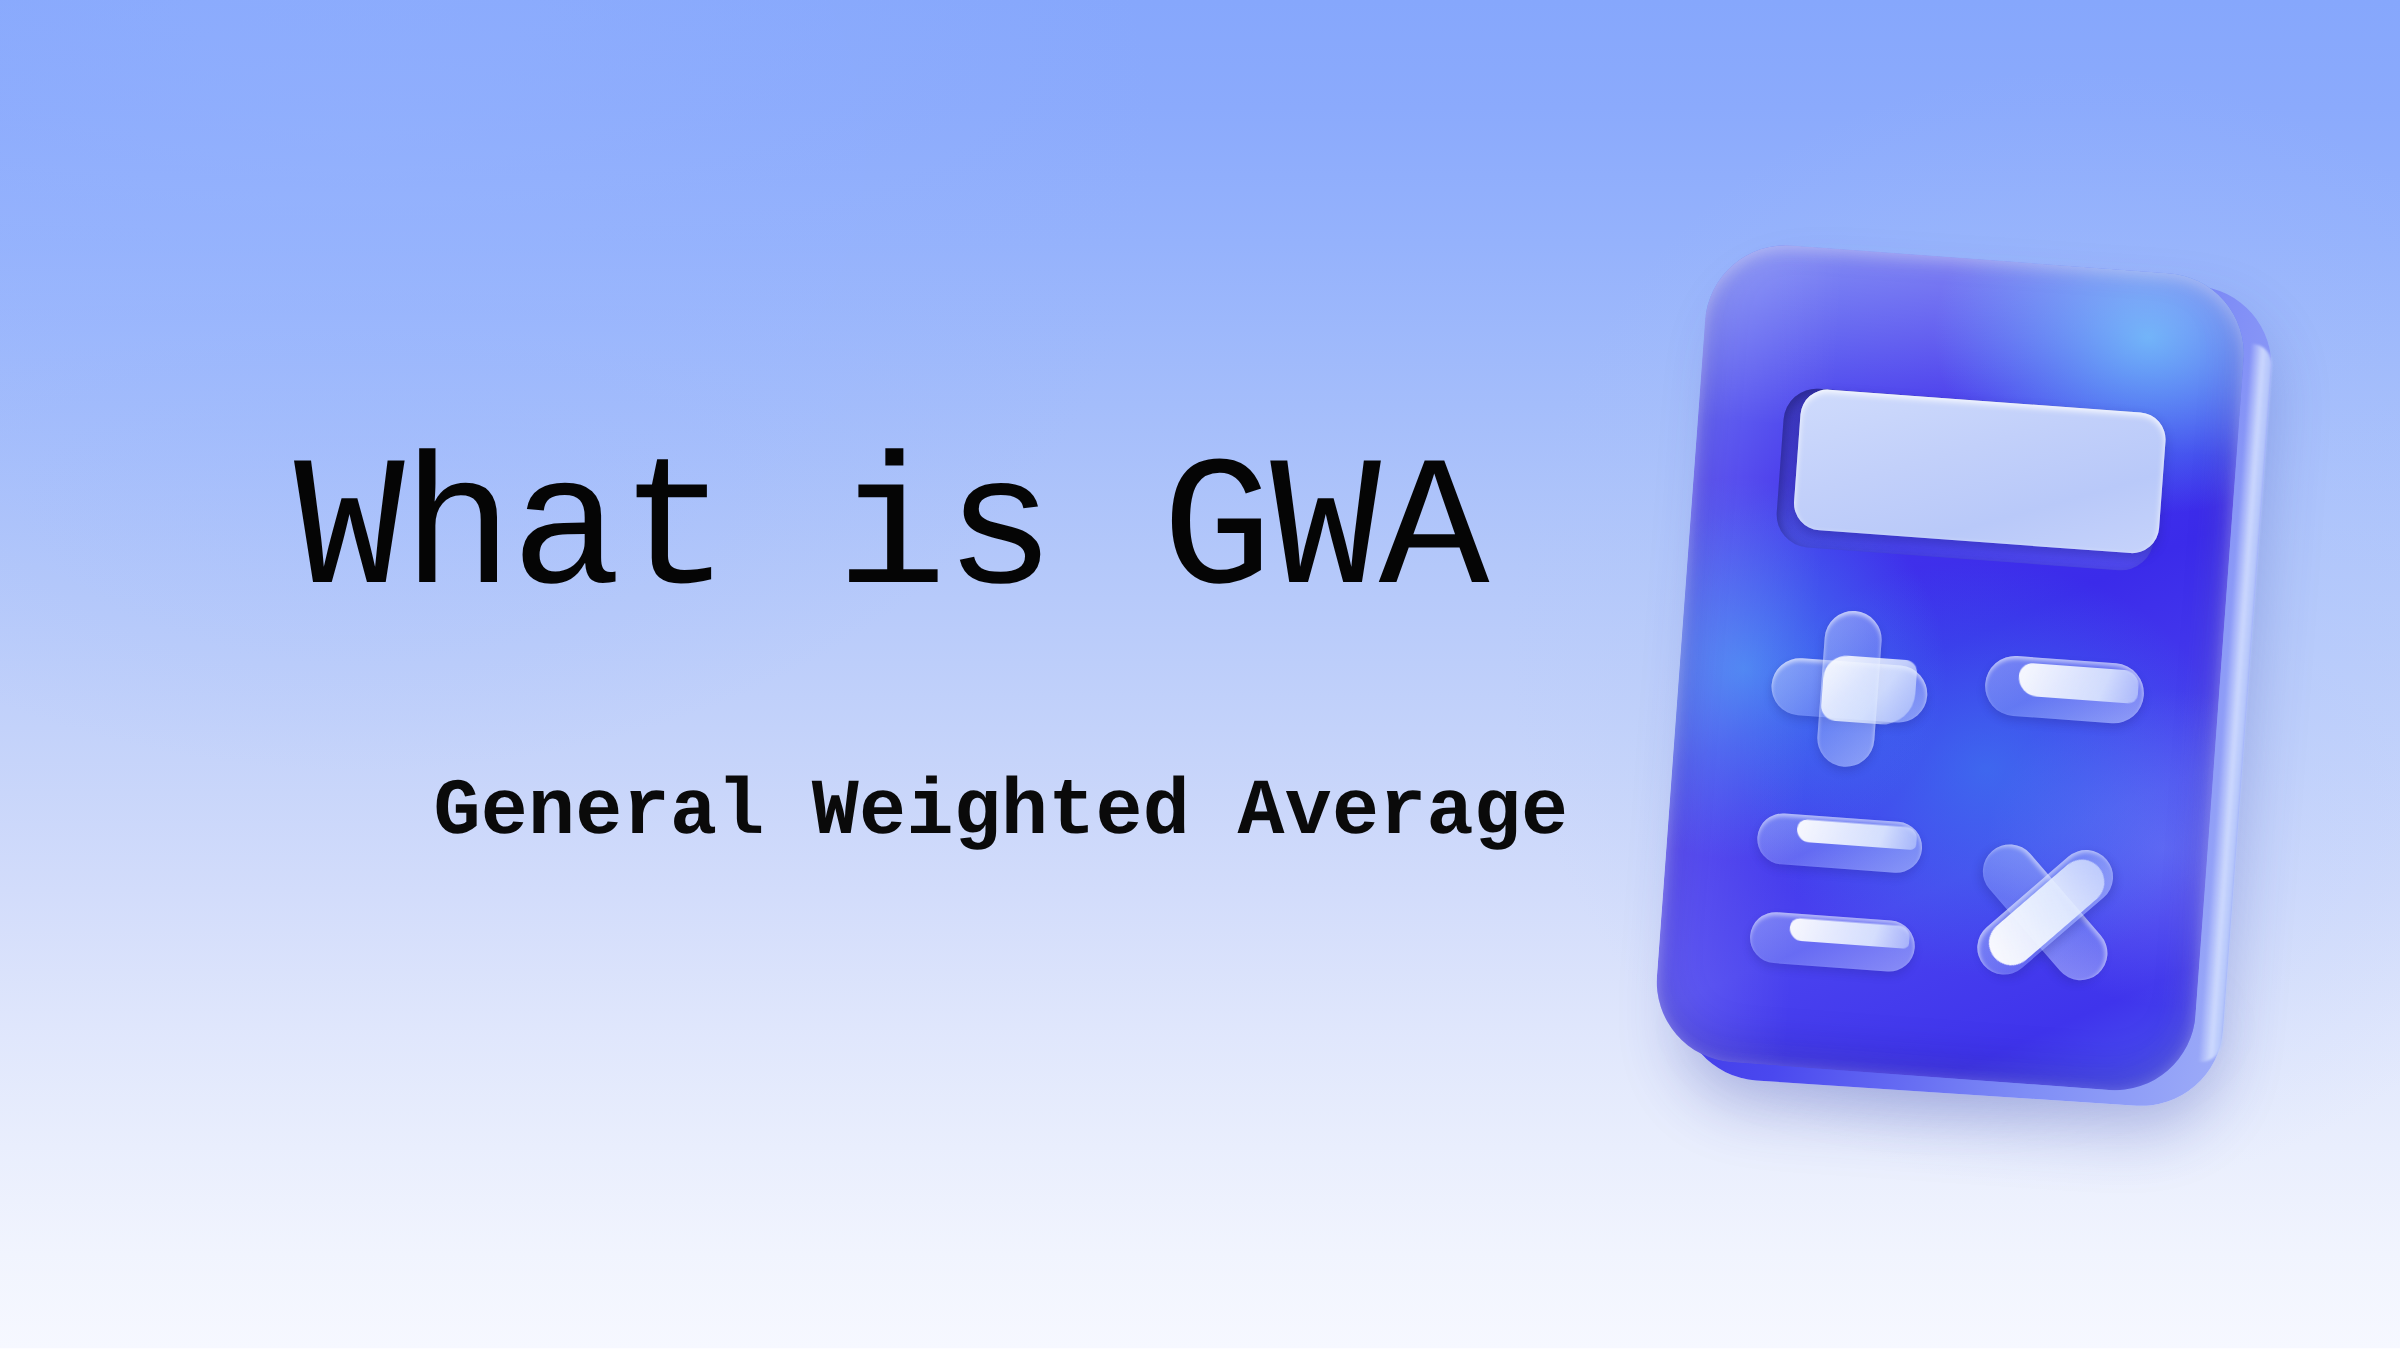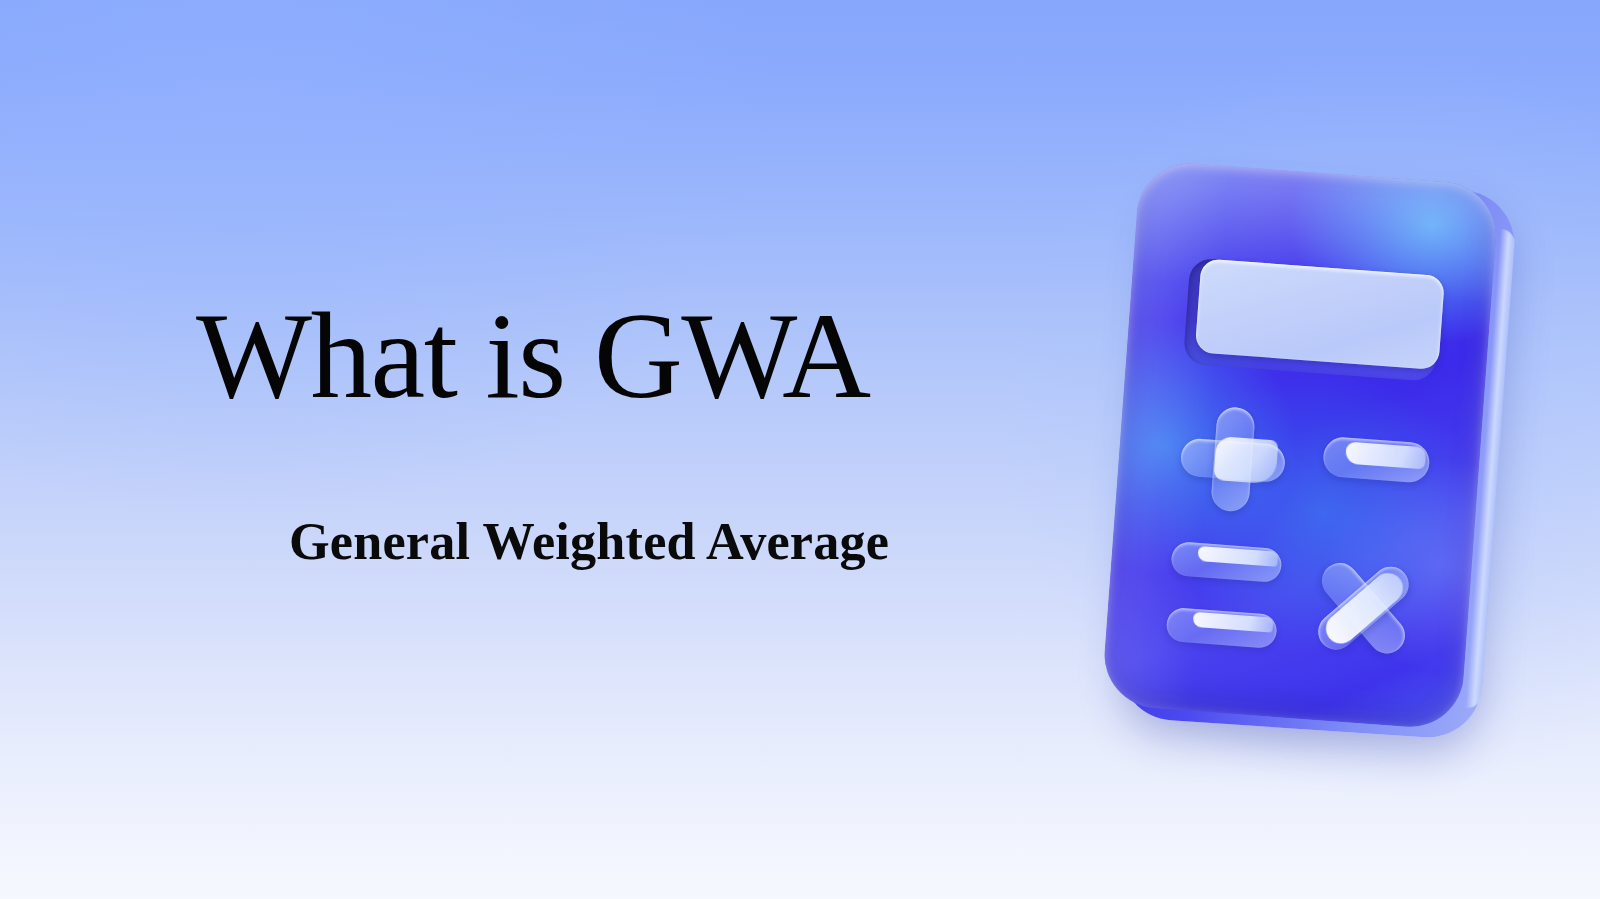--- a/index.html
+++ b/index.html
@@ -5,21 +5,21 @@
   html, body {
     margin: 0;
     padding: 0;
     background: #ffffff;
   }
   .canvas {
     position: relative;
     width: 1600px;
     height: 899px;
     overflow: hidden;
-    font-family: Liberation Serif, serif;
+    font-family: Liberation Mono, monospace;
     background:
       linear-gradient(180deg,
         #86A7FC 0%,
         #8BAAFC 8%,
         #95B2FC 18%,
         #A4BDFB 30%,
         #B4C8FA 42%,
         #C3D2FA 54%,
         #D2DCFB 66%,
         #DFE6FC 76%,

